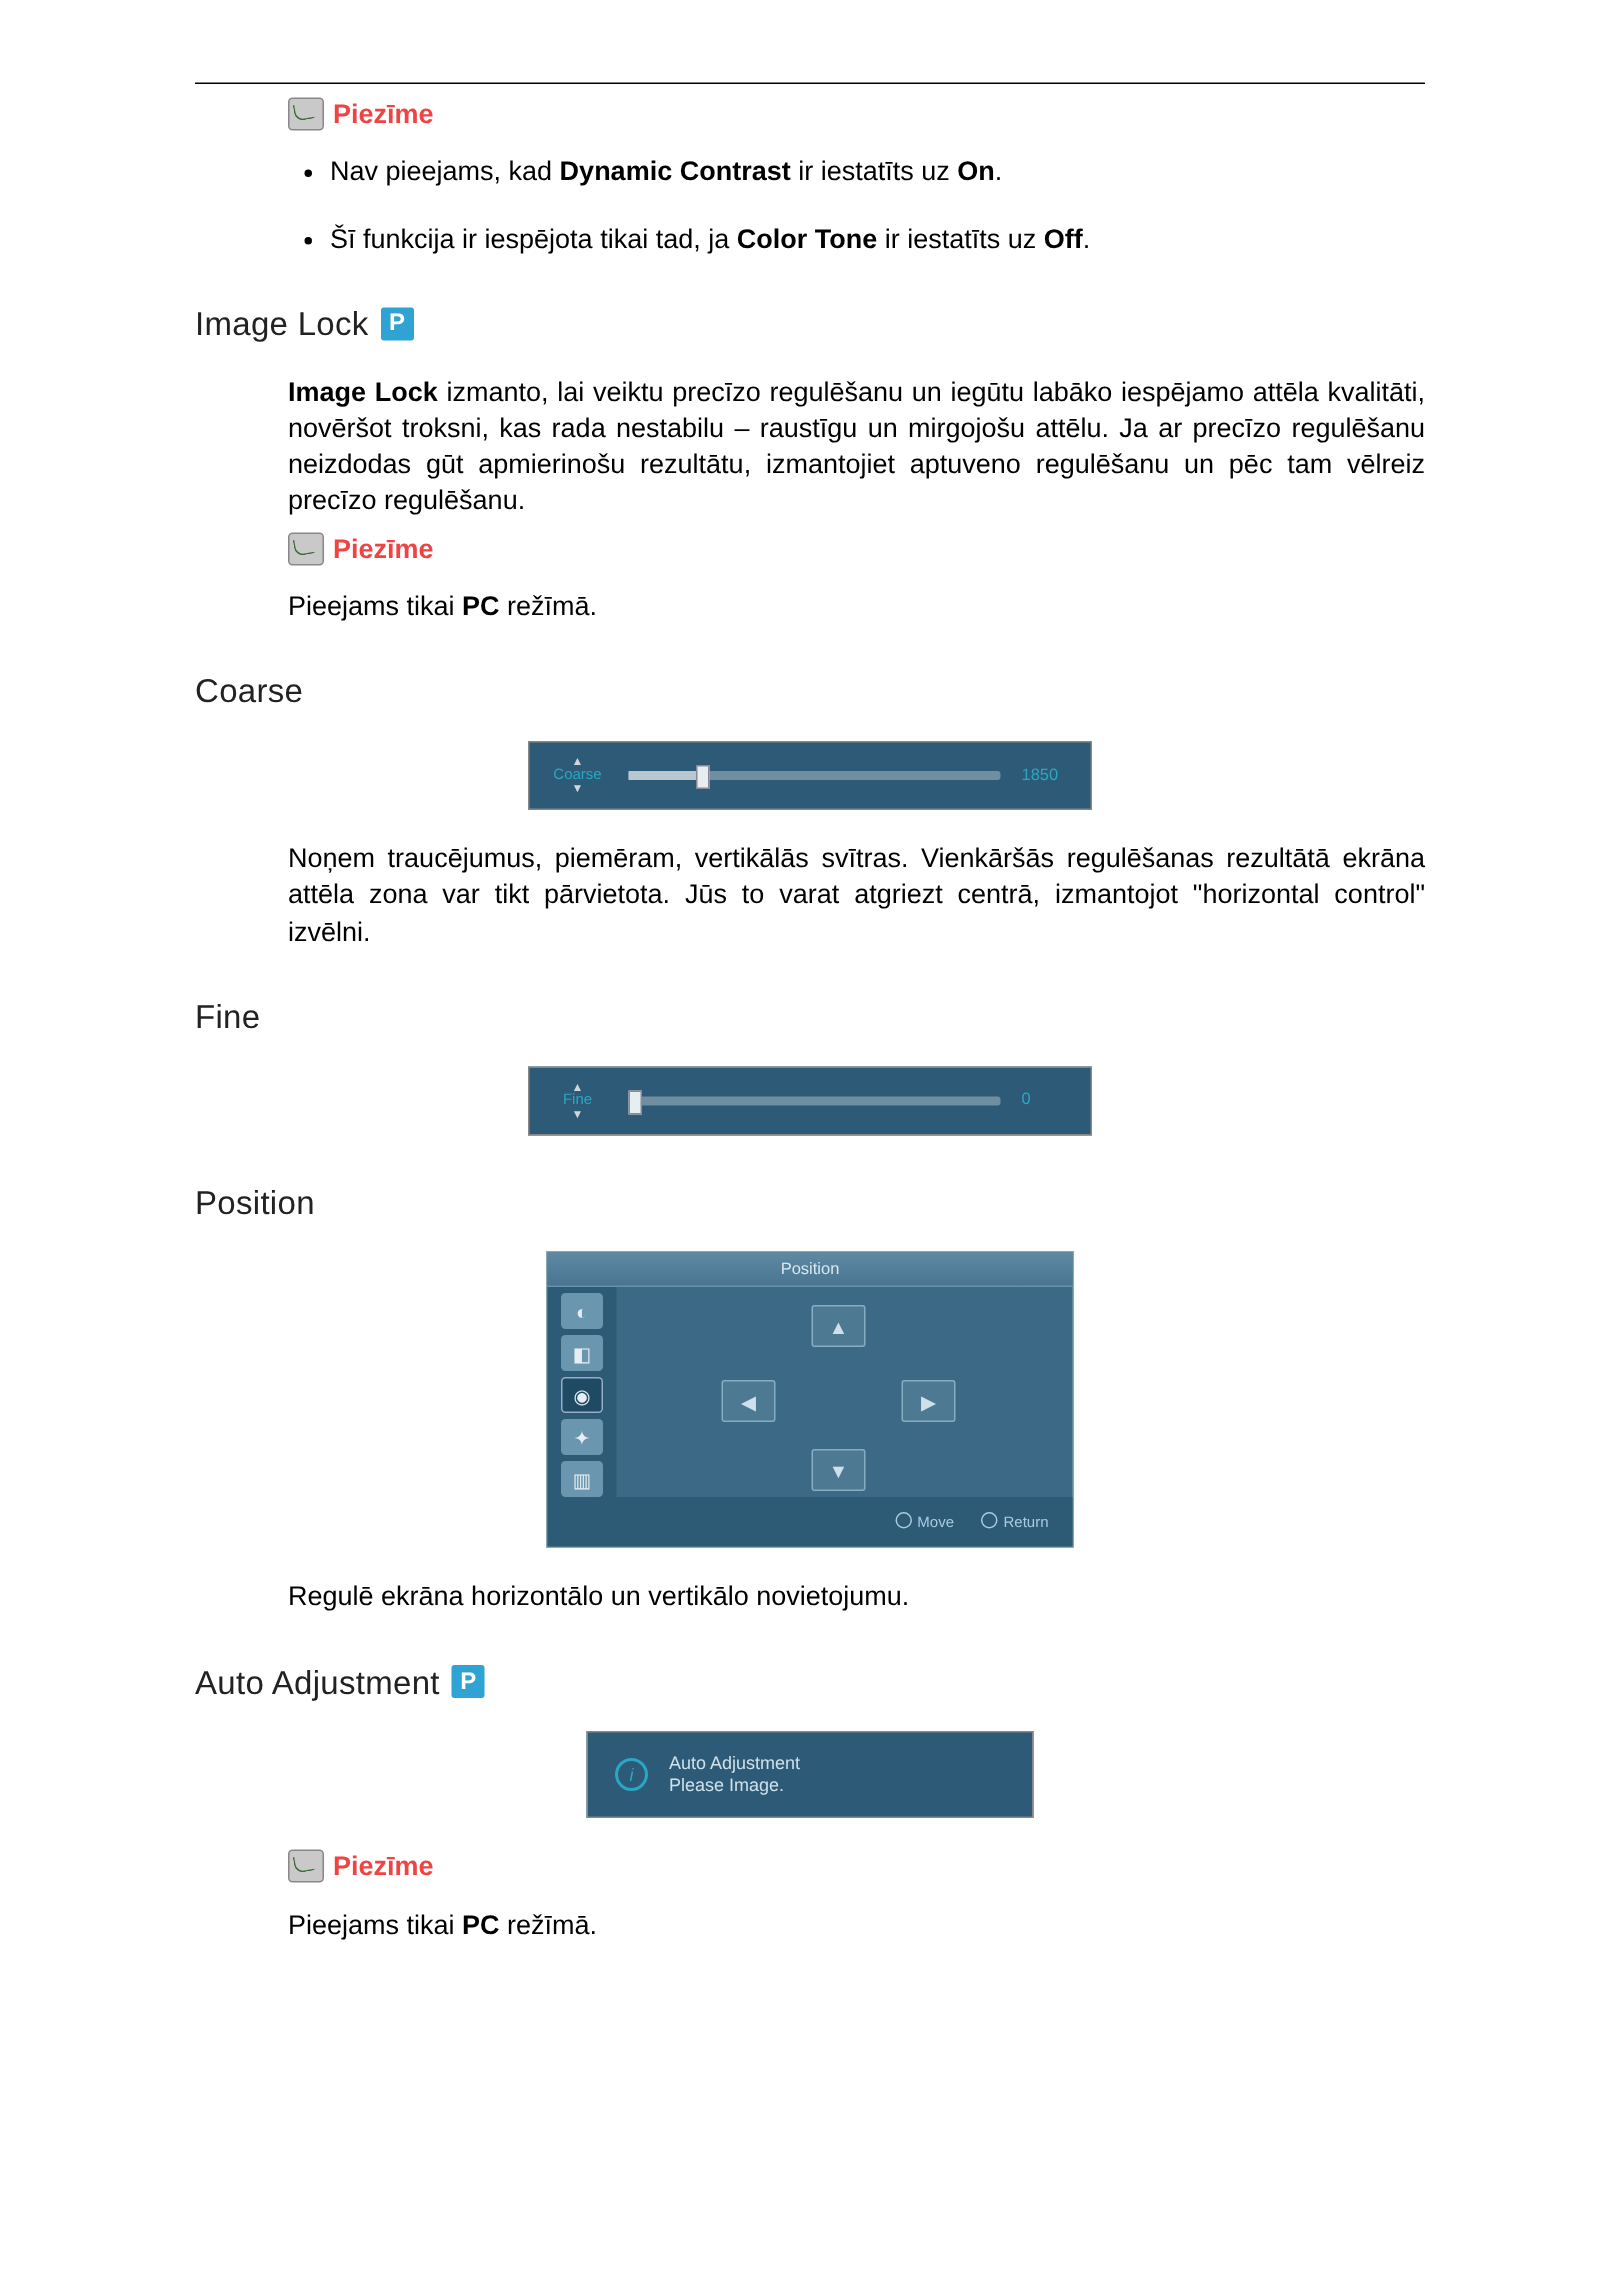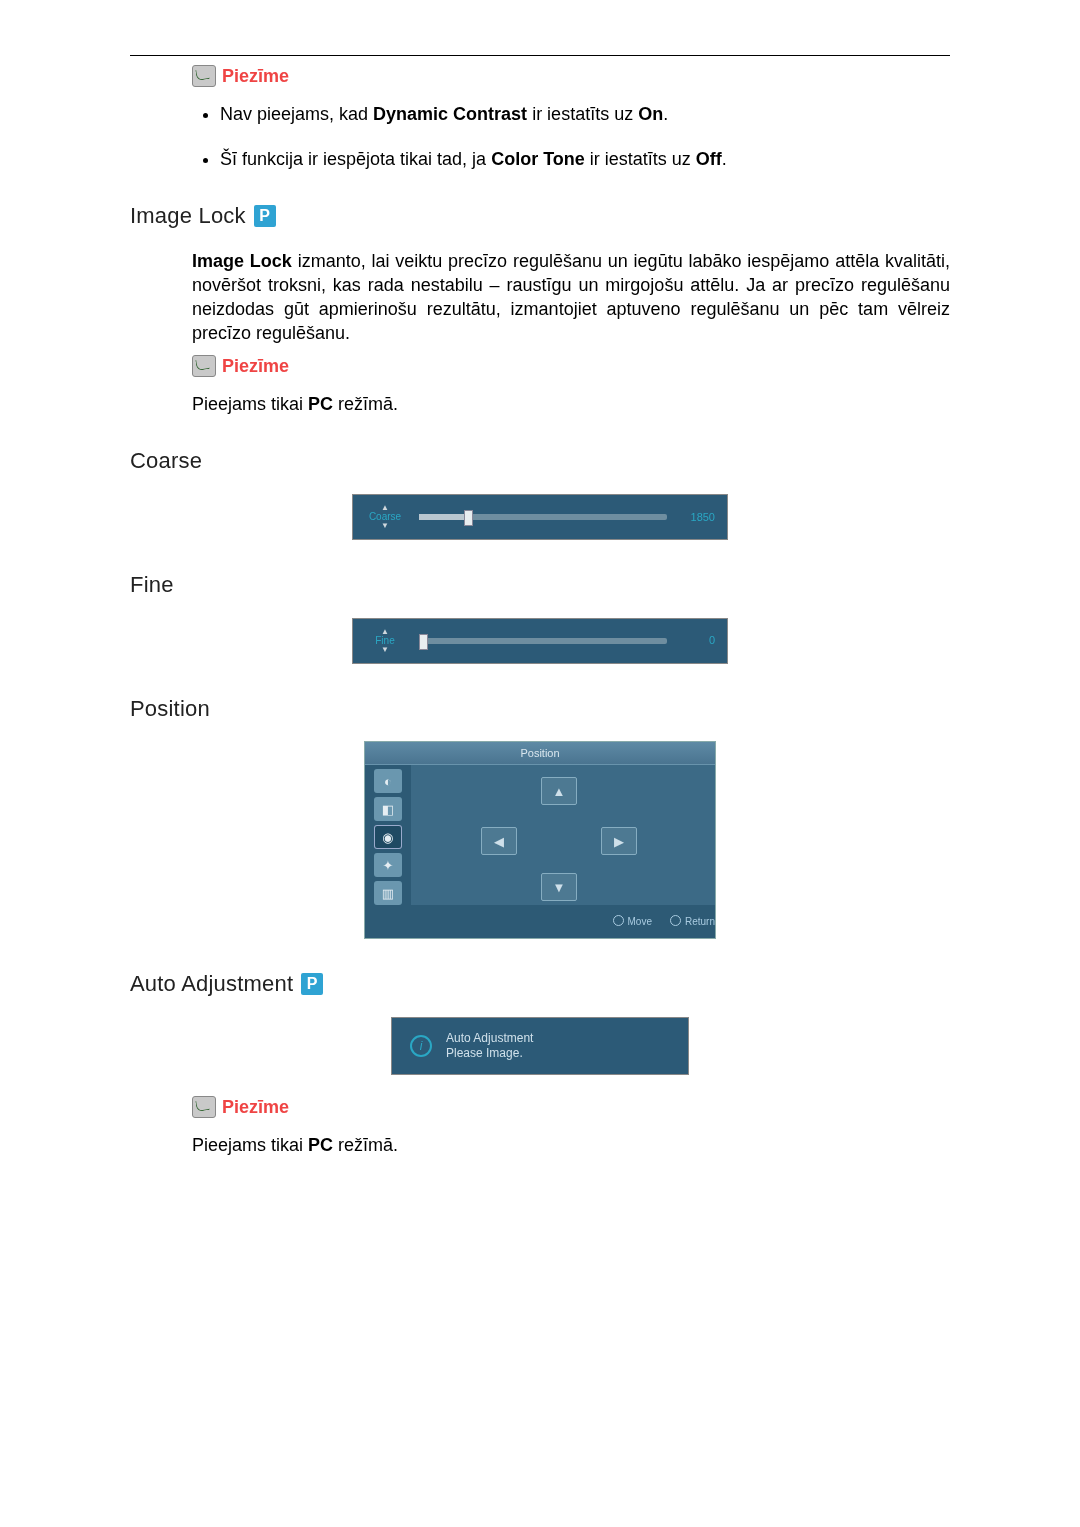--- a/index.html
+++ b/index.html
@@ -143,21 +143,20 @@
     top: -4px;
     width: 7px;
     height: 14px;
     background: #e8edf0;
     border: 1px solid #889;
   }
   .slider-value {
     color: #2aa7c4;
     font-size: 11px;
     width: 34px;
-    text-align: right;
   }
   
   .pos-osd {
     width: 350px;
     height: 196px;
     border: 1px solid #8aa;
     display: flex;
     flex-direction: column;
     background: #3c6a86;
     position: relative;
@@ -222,21 +221,21 @@
   .pos-down  { left: 130px; top: 108px; }
   .pos-footer {
     height: 36px;
     background: #2d5a75;
     color: #a9cbe0;
     font-size: 10px;
     display: flex;
     justify-content: flex-end;
     align-items: center;
     gap: 18px;
-    padding-right: 0;
+    padding-right: 16px;
   }
   .pos-footer span::before {
     content: "";
     display: inline-block;
     width: 9px; height: 9px;
     border: 1px solid #a9cbe0;
     border-radius: 50%;
     margin-right: 4px;
     vertical-align: -1px;
   }
@@ -315,20 +314,23 @@
         <span class="arrow">▲</span>
         <span>Coarse</span>
         <span class="arrow">▼</span>
       </div>
       <div class="slider-track">
         <div class="slider-fill" style="width:18%"></div>
         <div class="slider-thumb" style="left:18%"></div>
       </div>
       <div class="slider-value">1850</div>
     </div>
+  </div>
+  <div class="body-text">
+    <p class="para">Noņem traucējumus, piemēram, vertikālās svītras. Vienkāršās regulēšanas rezultātā ekrāna attēla zona var tikt pārvietota. Jūs to varat atgriezt centrā, izmantojot "horizontal control" izvēlni.</p>
   </div>
 
   <div class="section-title">
     <span>Fine</span>
   </div>
   <div class="figure">
     <div class="slider-osd">
       <div class="slider-labelbox">
         <span class="arrow">▲</span>
         <span>Fine</span>
@@ -362,20 +364,23 @@
           <div class="pos-arrow pos-right">▶</div>
           <div class="pos-arrow pos-down">▼</div>
         </div>
       </div>
       <div class="pos-footer">
         <span>Move</span>
         <span>Return</span>
       </div>
     </div>
   </div>
+  <div class="body-text">
+    <p class="para">Regulē ekrāna horizontālo un vertikālo novietojumu.</p>
+  </div>
 
   <div class="section-title">
     <span>Auto Adjustment</span>
     <span class="p-badge">P</span>
   </div>
   <div class="figure">
     <div class="auto-osd">
       <div class="auto-icon">i</div>
       <div class="auto-text">
         <div>Auto Adjustment</div>

